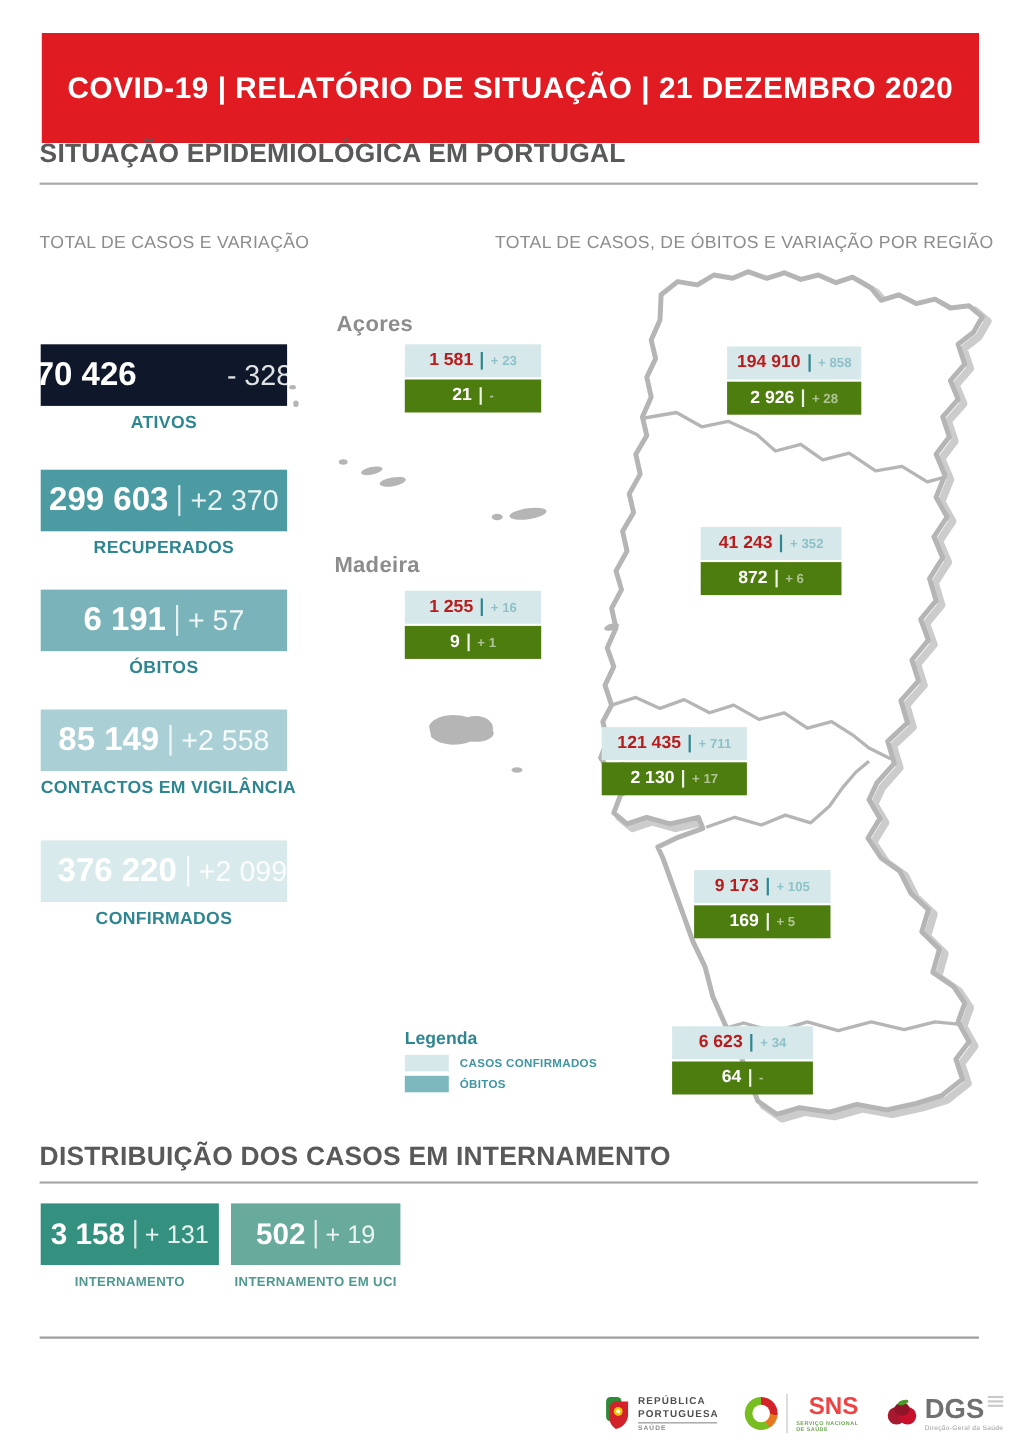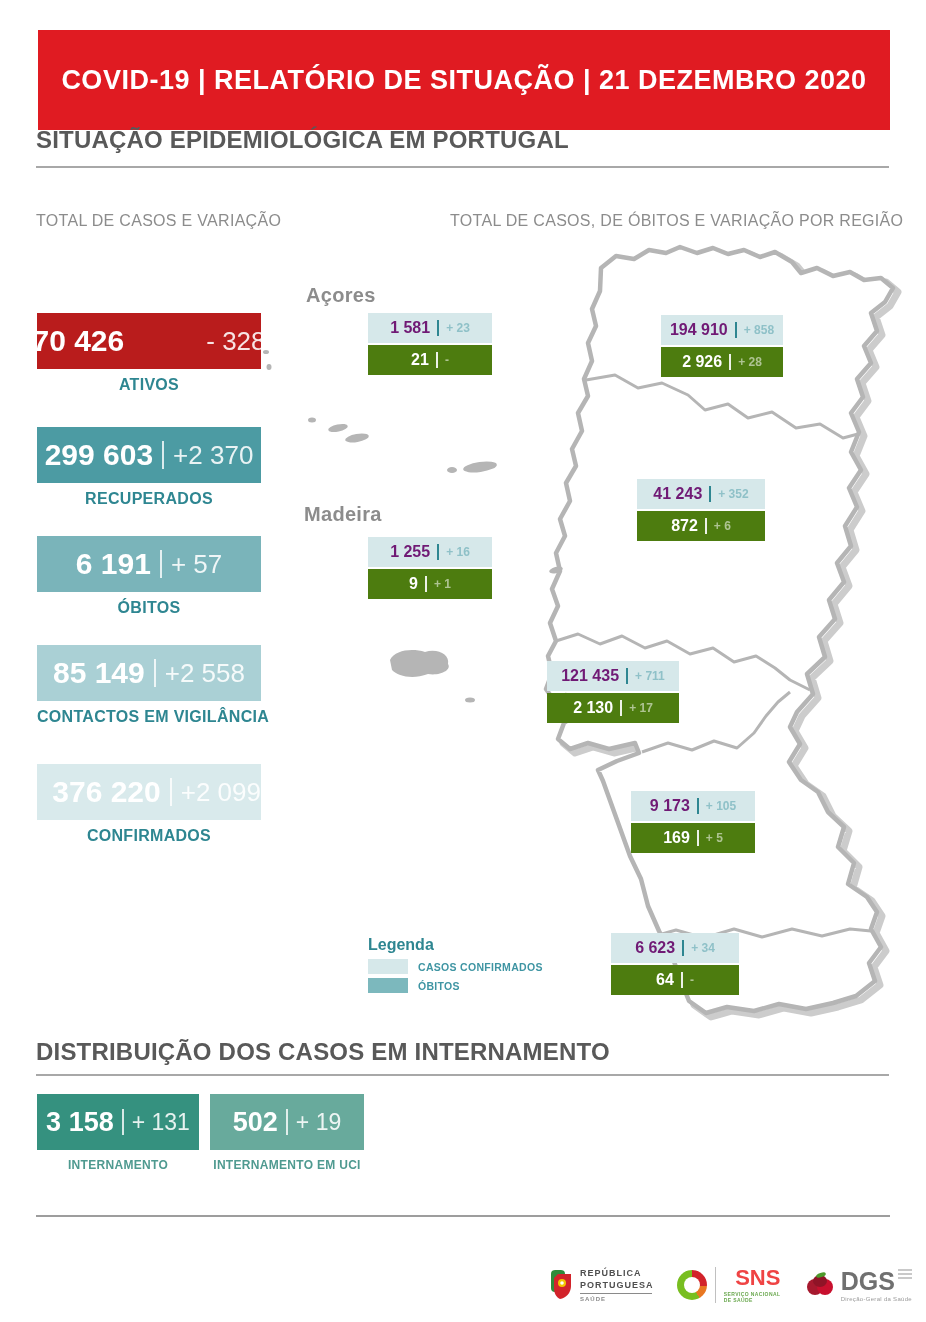--- a/index.html
+++ b/index.html
@@ -40,21 +40,21 @@
   .island-label{position:absolute;color:#8c8c8c;font-size:20px;font-weight:600;letter-spacing:.3px;}
   #label-acores{left:306px;top:284px;}
   #label-madeira{left:304px;top:503px;}
 
   
   .region{position:absolute;}
   .rrow{height:30px;display:flex;align-items:center;justify-content:center;margin-bottom:2px;}
   .row-light{background:#d6e8ea;}
   .row-dark{background:#4d7c0f;}
   .rnum{font-size:16px;font-weight:bold;white-space:nowrap;}
-  .row-light .rnum{color:#701a75;}
+  .row-light .rnum{color:#b91c1c;}
   .row-dark .rnum{color:#ffffff;}
   .rsep{width:2px;height:16px;margin:0 7px;}
   .row-light .rsep{background:#2e8691;}
   .row-dark .rsep{background:rgba(255,255,255,.9);}
   .rvar{font-size:12px;font-weight:bold;white-space:nowrap;}
   .row-light .rvar{color:#8fc1c8;}
   .row-dark .rvar{color:rgba(255,255,255,.55);}
   #region-acores{left:368px;top:313px;width:124px;}
   #region-norte{left:661px;top:315px;width:122px;}
   #region-centro{left:637px;top:479px;width:128px;}
@@ -139,21 +139,21 @@
       <ellipse cx="480" cy="467" rx="17" ry="5" transform="rotate(-8 480 467)"></ellipse>
       <ellipse cx="556" cy="570" rx="7" ry="3" transform="rotate(-15 556 570)"></ellipse>
     </g>
     <g fill="#b5b5b5">
       <path d="M390 660 C395 650 412 648 425 652 C438 648 450 655 448 664 C452 670 440 676 428 674 C412 680 398 676 392 670 Z"></path>
       <ellipse cx="470" cy="700" rx="5" ry="2.5"></ellipse>
     </g>
   </svg>
 
   <div class="stat" id="stat-ativos">
-    <div class="box" style="background-color: #b91c1c; gap: 32px;">
+    <div class="box" style="background-color: #0f172a; gap: 32px;">
       <span class="value">70 426</span>
       <span class="sep"></span>
       <span class="variation">- 328</span>
     </div>
     <div class="labelwrap">
       <span class="label">ATIVOS</span>
     </div>
   </div>
 
   <div class="stat" id="stat-recuperados">

